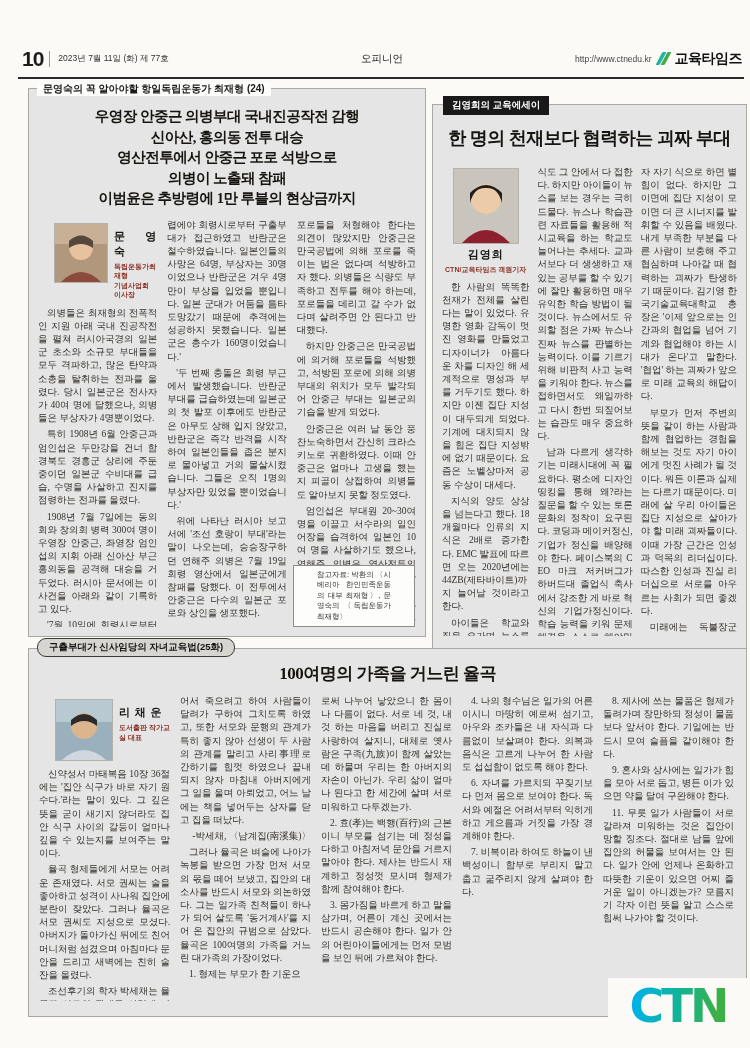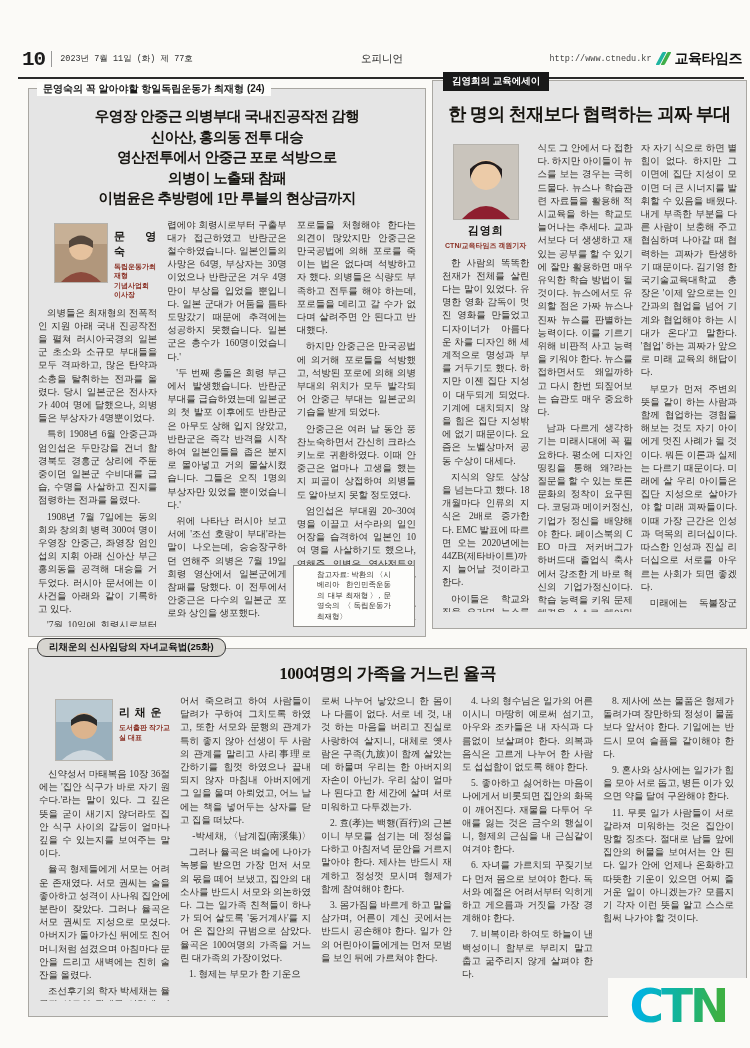--- a/index.html
+++ b/index.html
@@ -4,21 +4,21 @@
 <style>
   html,body{margin:0;padding:0;}
   body{
     width:750px;height:1048px;position:relative;
     background:#fbfaf7;
     font-family:"Liberation Serif","DejaVu Serif",serif;
     color:#2c2a26;overflow:hidden;
   }
   
   .hdr{position:absolute;left:22px;right:8px;top:44px;height:30px;
-       display:flex;align-items:center;font-family:Liberation Mono, monospace;}
+       display:flex;align-items:center;font-family:Liberation Sans, sans-serif;}
   .hdr .pageno{font-size:21px;font-weight:bold;color:#1c1c1c;letter-spacing:-1px;}
   .hdr .vline{width:1px;height:16px;background:#999;margin:0 8px 0 6px;}
   .hdr .dateline{font-size:8.5px;color:#333;}
   .hdr .section{position:absolute;left:0;right:0;text-align:center;font-size:10.5px;color:#222;}
   .hdr .right{margin-left:auto;display:flex;align-items:center;gap:5px;z-index:2;}
   .hdr .url{font-size:8.5px;color:#444;}
   .hdr .masthead{font-size:14px;font-weight:bold;color:#111;letter-spacing:-0.5px;}
   .penmark{width:13px;height:14px;position:relative;display:inline-block;}
   .penmark i{position:absolute;width:4px;height:13px;border-radius:1px;transform:skewX(-28deg);}
   .penmark i.a{left:2px;background:#1fb5a0;}
@@ -127,21 +127,21 @@
       <p class="cont">포로들을 처형해야 한다는 의견이 많았지만 안중근은 만국공법에 의해 포로를 죽이는 법은 없다며 석방하고자 했다. 의병들은 식량도 부족하고 전투를 해야 하는데, 포로들을 데리고 갈 수가 없다며 살려주면 안 된다고 반대했다.</p>
       <p>하지만 안중근은 만국공법에 의거해 포로들을 석방했고, 석방된 포로에 의해 의병부대의 위치가 모두 발각되어 안중근 부대는 일본군의 기습을 받게 되었다.</p>
       <p>안중근은 여러 날 동안 풍찬노숙하면서 간신히 크라스키노로 귀환하였다. 이때 안중근은 얼마나 고생을 했는지 피골이 상접하여 의병들도 알아보지 못할 정도였다.</p>
       <p>엄인섭은 부대원 20~30여명을 이끌고 서수라의 일인 어장을 습격하여 일본인 10여 명을 사살하기도 했으나, 연해주 의병은 영산전투의 패배를 계기로 점차 그 세가 꺾이고 말았다.</p>
       <p>최재형과 이범윤은 간도와 훈춘, 연해주 지역으로 이동했다. 당시 얀치혜 지역으로 이동한 세력은 호드셰에 30여 명, 주라비엔치혜 동남방 23리에 50여 명, 나부랸(소도살장)에 100여 명이었다.</p>
     </div>
   </div>
   <div class="refbox">참고자료: 박환의 〈시베리아 한인민족운동의 대부 최재형〉, 문영숙의 〈독립운동가 최재형〉</div>
 </div>
 
-<div class="box" style="left:432px;top:80px;width:313px;height:547px;">
+<div class="box" style="left:432px;top:104px;width:313px;height:547px;">
   <div class="kicker-black">김영희의 교육에세이</div>
   <div class="headline-c hl-right">한 명의 천재보다 협력하는 괴짜 부대</div>
   <div class="cols" style="margin-top:16px;gap:8px;height:470px;">
     <div class="col" style="width:88px;">
       <svg class="photo" width="64" height="74" viewBox="0 0 64 74" style="display:block;margin:2px auto 0 auto;">
         <rect width="64" height="74" fill="#c9c4bc"></rect>
         <circle cx="32" cy="30" r="15" fill="#eccba8"></circle>
         <path d="M16 24 Q32 8 48 24 L48 34 Q44 18 32 19 Q20 18 16 34 Z" fill="#221d1e"></path>
         <path d="M8 74 Q32 48 56 74 Z" fill="#8e1f2f"></path>
       </svg>
@@ -161,21 +161,21 @@
     <div class="col" style="width:97px;">
       <p class="cont">자 자기 식으로 하면 별 힘이 없다. 하지만 그 이면에 집단 지성이 모이면 더 큰 시너지를 발휘할 수 있음을 배웠다. 내게 부족한 부분을 다른 사람이 보충해 주고 협심하며 나아갈 때 협력하는 괴짜가 탄생하기 때문이다. 김기영 한국기술교육대학교 총장은 '이제 앞으로는 인간과의 협업을 넘어 기계와 협업해야 하는 시대가 온다'고 말한다. '협업' 하는 괴짜가 앞으로 미래 교육의 해답이다.</p>
       <p>부모가 먼저 주변의 뜻을 같이 하는 사람과 함께 협업하는 경험을 해보는 것도 자기 아이에게 멋진 사례가 될 것이다. 뭐든 이론과 실제는 다르기 때문이다. 미래에 살 우리 아이들은 집단 지성으로 살아가야 할 미래 괴짜들이다. 이때 가장 근간은 인성과 덕목의 리더십이다. 따스한 인성과 진실 리더십으로 서로를 아우르는 사회가 되면 좋겠다.</p>
       <p>미래에는 독불장군식 공부만 잘하는 아이보다 남과 잘 어울리고 양보하며 목표 지점을 향해 함께 항해할 넓은 바다 같은 마음이 필요하다. 넓은 바다는 야망이요, 관용이다. 아이가 어릴 때부터 밑거름을 잘 뿌려 튼실한 뿌리로 자라나 창조와 협력이 풍성한 아이로 자라도록 부모의 역할이 필요하다.</p>
 
     </div>
   </div>
 </div>
 
 <div class="box" style="left:28px;top:648px;width:717px;height:367px;">
-  <div class="kicker-round">리채운의 신사임당의 자녀교육법(25화)</div>
+  <div class="kicker-round">구출부대가 신사임당의 자녀교육법(25화)</div>
   <div class="headline-c hl-bottom">100여명의 가족을 거느린 율곡</div>
   <div class="cols" style="margin-top:10px;gap:10px;height:306px;padding:0 10px;">
     <div class="col" style="width:131px;">
       <div class="authrow">
         <svg class="photo" width="56" height="60" viewBox="0 0 56 60">
           <rect width="56" height="60" fill="#9ab0bd"></rect>
           <rect width="56" height="22" fill="#b9c9d2"></rect>
           <circle cx="28" cy="26" r="13" fill="#dcb48e"></circle>
           <path d="M15 20 Q28 8 41 20 L41 26 Q28 16 15 26 Z" fill="#2b2b2b"></path>
           <path d="M6 60 Q28 40 50 60 Z" fill="#cfd8de"></path>
@@ -196,21 +196,20 @@
       <p>그러나 율곡은 벼슬에 나아가 녹봉을 받으면 가장 먼저 서모의 몫을 떼어 보냈고, 집안의 대소사를 반드시 서모와 의논하였다. 그는 일가족 친척들이 하나가 되어 살도록 '동거계사'를 지어 온 집안의 규범으로 삼았다. 율곡은 100여명의 가족을 거느린 대가족의 가장이었다.</p>
       <p>1. 형제는 부모가 한 기운으</p>
     </div>
     <div class="col" style="width:131px;">
       <p class="cont">로써 나누어 낳았으니 한 몸이나 다름이 없다. 서로 네 것, 내 것 하는 마음을 버리고 진실로 사랑하여 살지니, 대체로 옛사람은 구족(九族)이 함께 살았는데 하물며 우리는 한 아버지의 자손이 아닌가. 우리 삶이 얼마나 된다고 한 세간에 살며 서로 미워하고 다투겠는가.</p>
       <p>2. 효(孝)는 백행(百行)의 근본이니 부모를 섬기는 데 정성을 다하고 아침저녁 문안을 거르지 말아야 한다. 제사는 반드시 재계하고 정성껏 모시며 형제가 함께 참여해야 한다.</p>
       <p>3. 몸가짐을 바르게 하고 말을 삼가며, 어른이 계신 곳에서는 반드시 공손해야 한다. 일가 안의 어린아이들에게는 먼저 모범을 보인 뒤에 가르쳐야 한다.</p>
     </div>
     <div class="col" style="width:131px;">
       <p>4. 나의 형수님은 일가의 어른이시니 마땅히 예로써 섬기고, 아우와 조카들은 내 자식과 다름없이 보살펴야 한다. 의복과 음식은 고르게 나누어 한 사람도 섭섭함이 없도록 해야 한다.</p>
-      <p>5. 좋아하고 싫어하는 마음이 나에게서 비롯되면 집안의 화목이 깨어진다. 재물을 다투어 우애를 잃는 것은 금수의 행실이니, 형제의 근심을 내 근심같이 여겨야 한다.</p>
       <p>6. 자녀를 가르치되 꾸짖기보다 먼저 몸으로 보여야 한다. 독서와 예절은 어려서부터 익히게 하고 게으름과 거짓을 가장 경계해야 한다.</p>
       <p>7. 비복이라 하여도 하늘이 낸 백성이니 함부로 부리지 말고 춥고 굶주리지 않게 살펴야 한다.</p>
     </div>
     <div class="col" style="width:131px;">
       <p>8. 제사에 쓰는 물품은 형제가 돌려가며 장만하되 정성이 물품보다 앞서야 한다. 기일에는 반드시 모여 슬픔을 같이해야 한다.</p>
       <p>9. 혼사와 상사에는 일가가 힘을 모아 서로 돕고, 병든 이가 있으면 약을 달여 구완해야 한다.</p>
       <p>11. 무릇 일가 사람들이 서로 갈라져 미워하는 것은 집안이 망할 징조다. 절대로 남들 앞에 집안의 허물을 보여서는 안 된다. 일가 안에 언제나 온화하고 따뜻한 기운이 있으면 어찌 즐거운 일이 아니겠는가? 모름지기 각자 이런 뜻을 알고 스스로 힘써 나가야 할 것이다.</p>
     </div>
   </div>
 </div>

